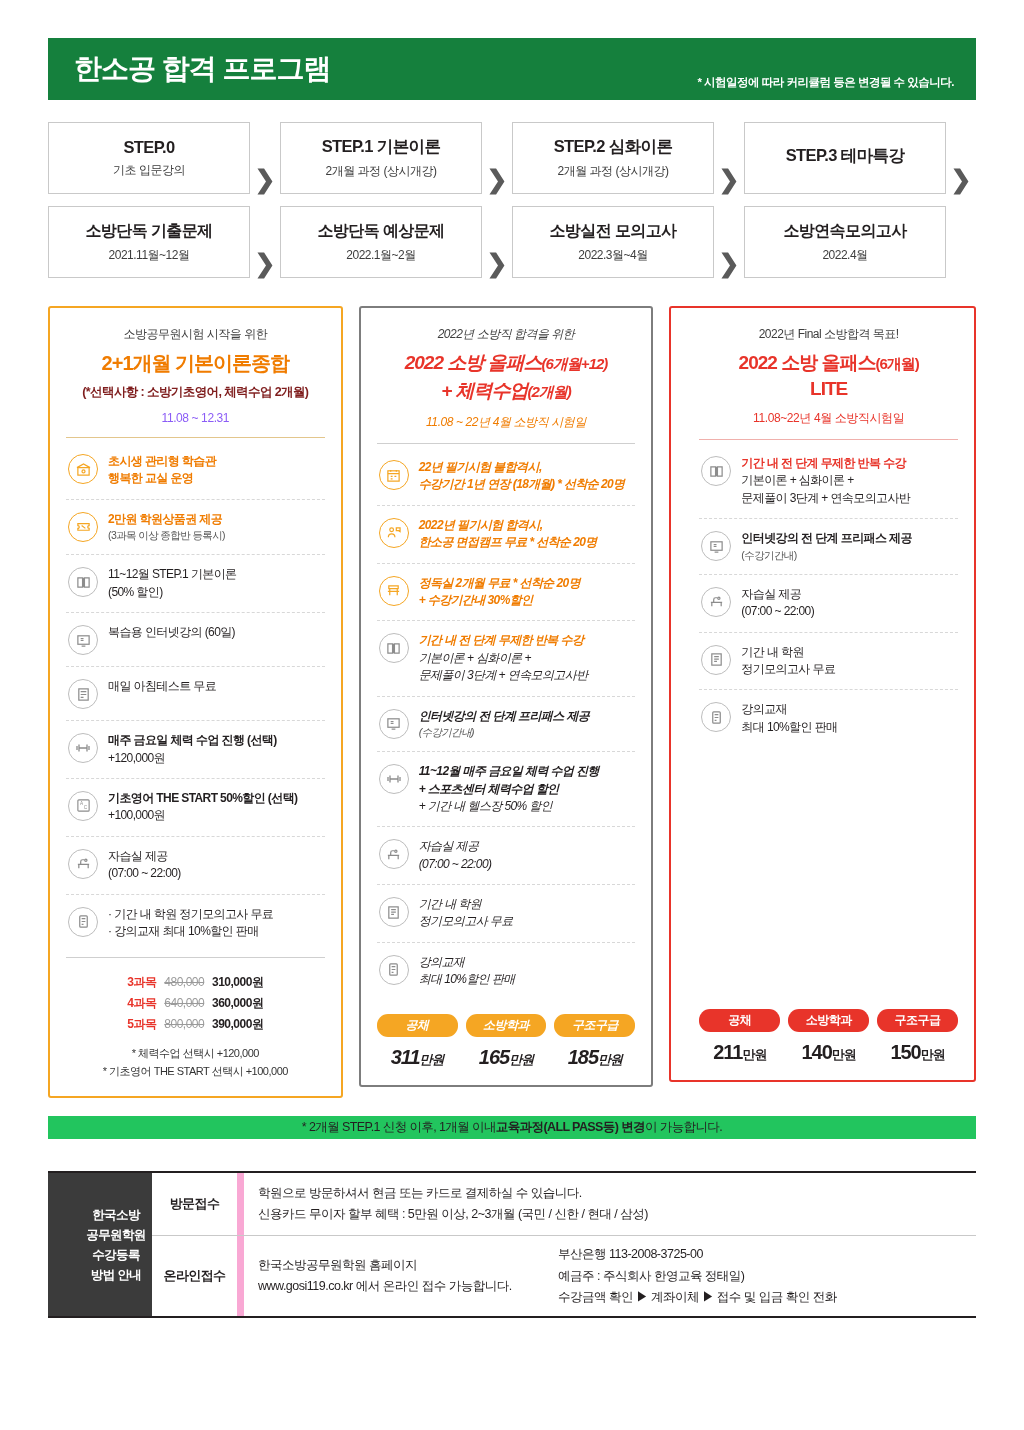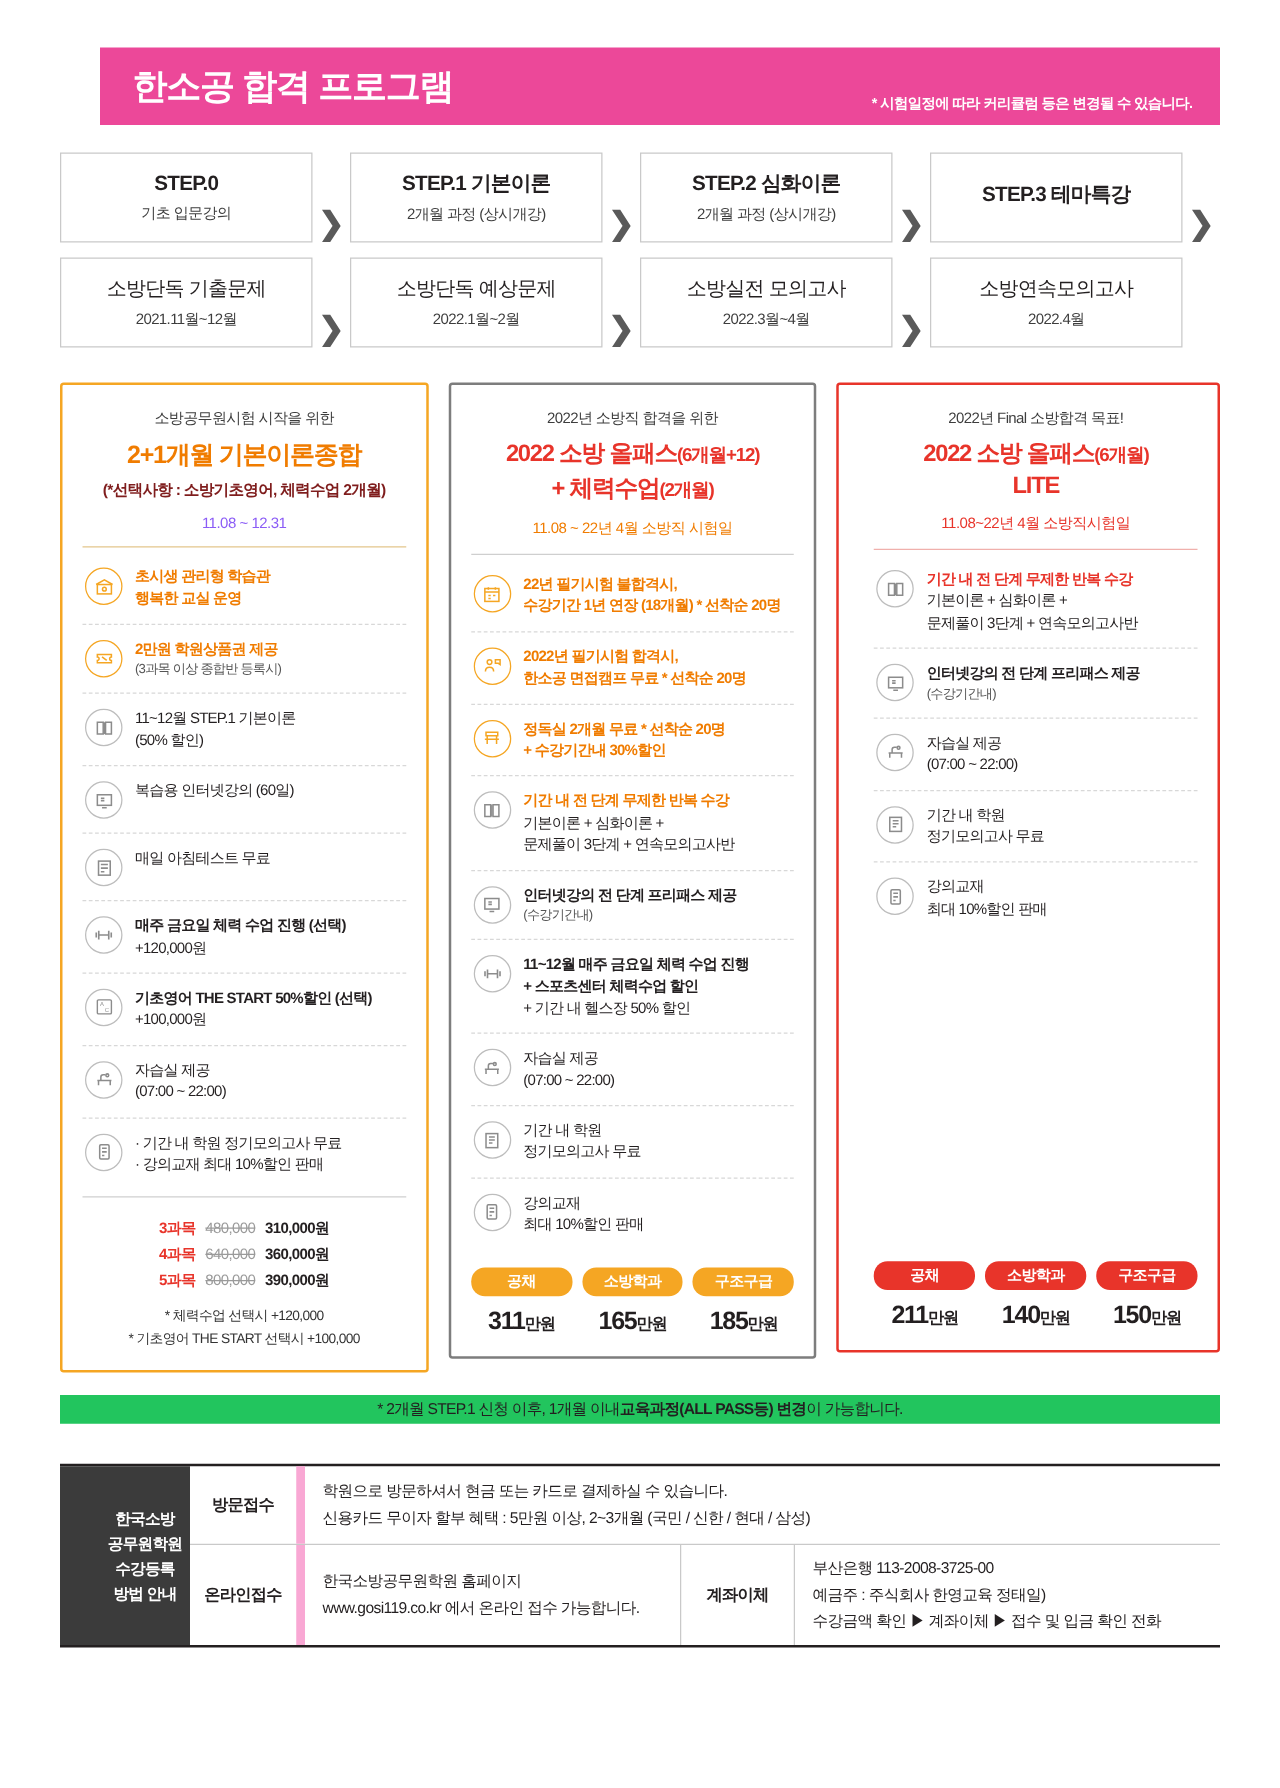--- a/index.html
+++ b/index.html
@@ -10,26 +10,25 @@
     font-family:"Liberation Sans", sans-serif;
     color:#231f20;
     position:relative;
   }
   .page { position:relative; width:1024px; height:1430px; padding:0 48px; }
 
   
   .header {
     margin-top:38px;
     height:62px;
-    background:#ec4899;
+    background:#15803d;
     display:flex;
     align-items:center;
     padding:0 26px;
     position:relative;
-    margin-left:32px;
   }
   .header .title {
     color:#ffffff;
     font-size:28px;
     font-weight:bold;
     letter-spacing:-1px;
   }
   .header .note {
     position:absolute;
     right:22px;
@@ -49,41 +48,41 @@
     border:1px solid #c9c9c9;
     height:72px;
     display:flex;
     flex-direction:column;
     align-items:center;
     justify-content:center;
     background:#fff;
   }
   .step-box .l1 { font-size:16.5px; font-weight:bold; letter-spacing:-0.6px; }
   .step-box .l2 { font-size:12px; color:#3d3d3d; margin-top:5px; letter-spacing:-0.5px; }
-  .step-box.plain .l1 { font-size:16px; font-weight:normal; }
+  .step-box.plain .l1 { font-size:16px; font-weight:bold; }
   .arrow {
     width:30px;
     display:flex; align-items:center; justify-content:center;
     color:#5a5a5a;
     font-size:25px;
     font-weight:bold;
     font-family:"Liberation Sans", sans-serif;
   }
 
   
   .cols { margin-top:28px; display:flex; gap:16px; align-items:flex-start; }
   .col {
     flex:1 1 0;
     border:2px solid #f5a623;
     border-radius:3px;
     padding:18px 16px 16px;
     background:#fff;
     position:relative;
   }
-  .col.c2 { border-color:#7d7d7d; }
+  .col.c2 { border-color:#7d7d7d;font-style:italic; }
   .col.c3 { border-color:#e8342a;padding-left:28px; }
   .col-h { text-align:center; }
   .col-h .pre { font-size:12px; color:#3d3d3d; letter-spacing:-0.5px; }
   .col-h .main {
     margin-top:7px;
     font-size:20px;
     font-weight:bold;
     letter-spacing:-1px;
     color:#f07c00;
   }
@@ -701,21 +700,20 @@
           <div>학원으로 방문하셔서 현금 또는 카드로 결제하실 수 있습니다.</div>
           <div>신용카드 무이자 할부 혜택 : 5만원 이상, 2~3개월 (국민 / 신한 / 현대 / 삼성)</div>
         </div>
       </div>
       <div class="frow">
         <div class="fcell-l">온라인접수</div>
         <div class="fcell-b fcell-b2">
           <div>한국소방공무원학원 홈페이지</div>
           <div>www.gosi119.co.kr 에서 온라인 접수 가능합니다.</div>
         </div>
-        <div class="fsub">계좌이체</div>
         <div class="fcell-r">
           <div>부산은행 113-2008-3725-00</div>
           <div>예금주 : 주식회사 한영교육 정태일)</div>
           <div>수강금액 확인 ▶ 계좌이체 ▶ 접수 및 입금 확인 전화</div>
         </div>
       </div>
     </div>
   </div>
 
 </div>

